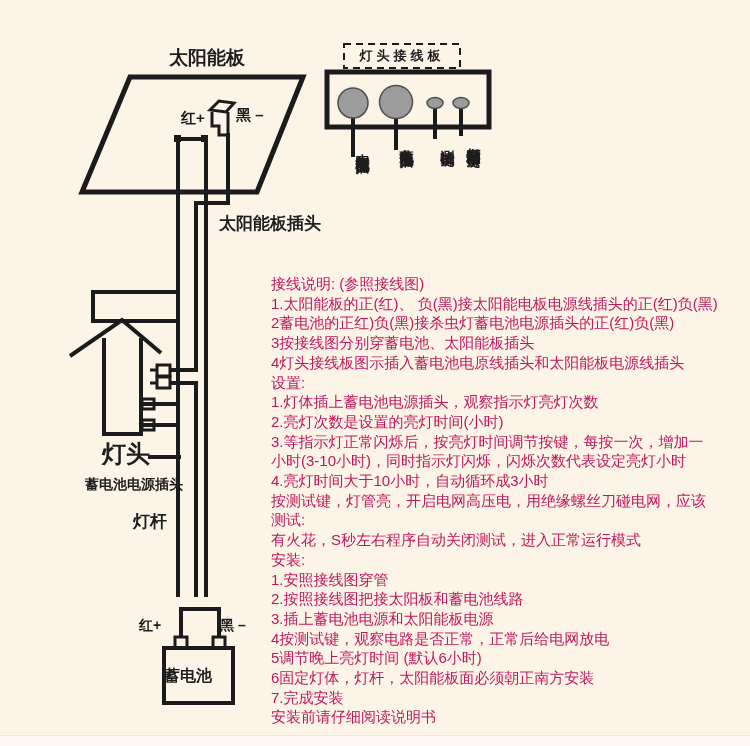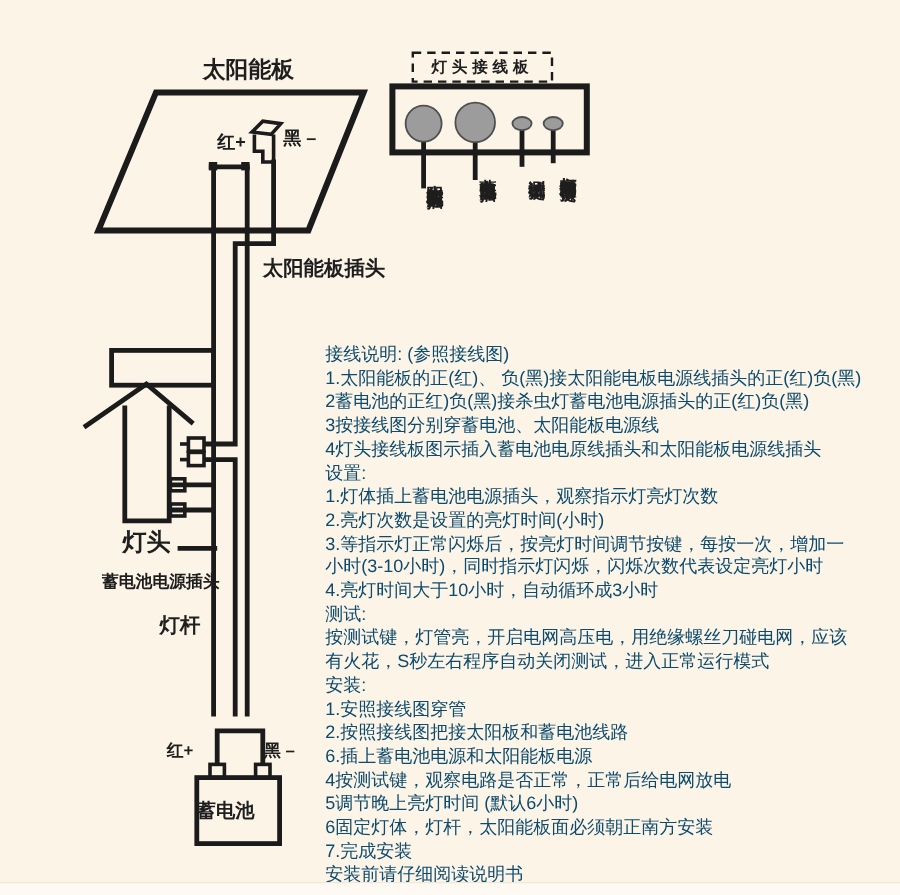--- a/index.html
+++ b/index.html
@@ -13,39 +13,39 @@
     position:absolute; left:0; bottom:0; width:750px; height:11px;
     background:#fef9f2; border-top:1px solid #f2e7d6;
   }
   .diagram-svg { position:absolute; left:0; top:0; }
   .lbl { position:absolute; color:#1e1e1e; white-space:nowrap; }
   .b { font-weight:bold; }
   .panel-title   { left:169px; top:45px;  font-size:19px; }
   .panel-red     { left:181px; top:109px; font-size:15px; }
   .panel-black   { left:236px; top:106px; font-size:15px; }
   .panel-plug    { left:219px; top:212px; font-size:17px; }
-  .head-label    { left:102px; top:438px; font-size:20px; }
+  .head-label    { left:102px; top:438px; font-size:24px; }
   .battplug-label{ left:85px;  top:476px; font-size:14px; }
   .pole-label    { left:133px; top:510px; font-size:17px; }
   .batt-red      { left:139px; top:617px; font-size:14px; }
   .batt-black    { left:220px; top:617px; font-size:14px; }
   .batt-name     { left:164px; top:666px; width:69px; text-align:left; font-size:16px; }
   .board-title   { left:344px; top:47px;  width:116px; text-align:center;
                    font-size:13px; letter-spacing:4px; }
   .vlabel {
     position:absolute; writing-mode:vertical-rl; text-orientation:upright;
     font-weight:bold; font-size:14px; letter-spacing:1px; color:#1e1e1e;
   }
   .v1 { left:354px; top:143px; }
   .v2 { left:398px; top:138px; }
   .v3 { left:439px; top:139px; }
   .v4 { left:465px; top:136px; }
   .instructions {
     position:absolute; left:271px; top:274px; width:472px;
-    font-size:15px; line-height:19.7px; color:#0c4a6e;margin-top:12px;
+    font-size:15px; line-height:19.7px; color:#be185d;
   }
   .instructions div { white-space:nowrap; }
 </style>
 </head>
 <body>
 
 <div class="page">
 
   <svg class="diagram-svg" width="750" height="746" viewBox="0 0 750 746" fill="none" stroke="#1b1b1b" stroke-linecap="butt" stroke-linejoin="miter">
 
@@ -118,35 +118,35 @@
   <div class="lbl b pole-label">灯杆</div>
 
   <div class="lbl b batt-red">红+</div>
   <div class="lbl b batt-black">黑 –</div>
   <div class="lbl b batt-name">蓄电池</div>
 
   <div class="instructions">
     <div>接线说明: (参照接线图)</div>
     <div>1.太阳能板的正(红)、 负(黑)接太阳能电板电源线插头的正(红)负(黑)</div>
     <div>2蓄电池的正红)负(黑)接杀虫灯蓄电池电源插头的正(红)负(黑)</div>
-    <div>3按接线图分别穿蓄电池、太阳能板电源线</div>
+    <div>3按接线图分别穿蓄电池、太阳能板插头</div>
     <div>4灯头接线板图示插入蓄电池电原线插头和太阳能板电源线插头</div>
     <div>设置:</div>
     <div>1.灯体插上蓄电池电源插头，观察指示灯亮灯次数</div>
     <div>2.亮灯次数是设置的亮灯时间(小时)</div>
     <div>3.等指示灯正常闪烁后，按亮灯时间调节按键，每按一次，增加一</div>
     <div>小时(3-10小时)，同时指示灯闪烁，闪烁次数代表设定亮灯小时</div>
     <div>4.亮灯时间大于10小时，自动循环成3小时</div>
+    <div>按测试键，灯管亮，开启电网高压电，用绝缘螺丝刀碰电网，应该</div>
     <div>测试:</div>
-    <div>按测试键，灯管亮，开启电网高压电，用绝缘螺丝刀碰电网，应该</div>
     <div>有火花，S秒左右程序自动关闭测试，进入正常运行模式</div>
     <div>安装:</div>
     <div>1.安照接线图穿管</div>
     <div>2.按照接线图把接太阳板和蓄电池线路</div>
-    <div>6.插上蓄电池电源和太阳能板电源</div>
+    <div>3.插上蓄电池电源和太阳能板电源</div>
     <div>4按测试键，观察电路是否正常，正常后给电网放电</div>
     <div>5调节晚上亮灯时间 (默认6小时)</div>
     <div>6固定灯体，灯杆，太阳能板面必须朝正南方安装</div>
     <div>7.完成安装</div>
     <div>安装前请仔细阅读说明书</div>
   </div>
 
   <div class="footer-strip"></div>
 </div>
 

